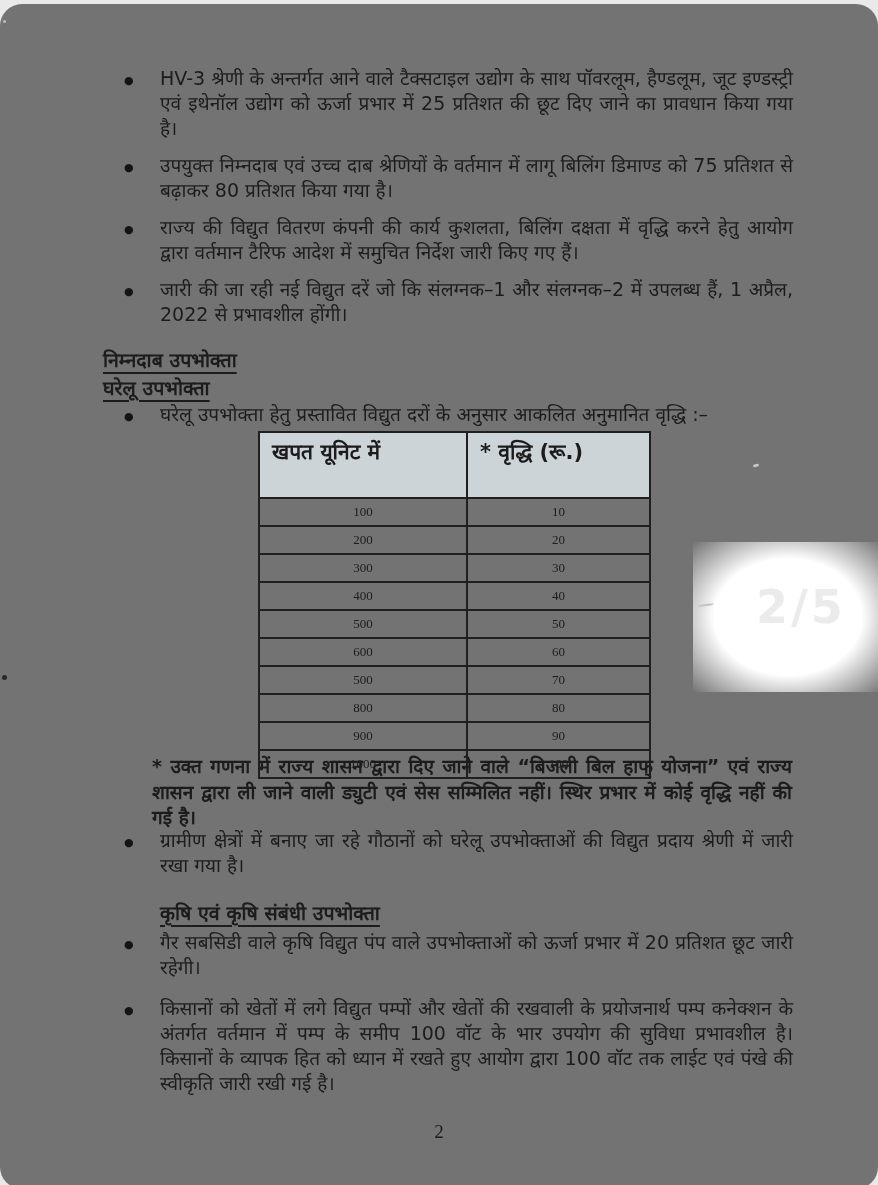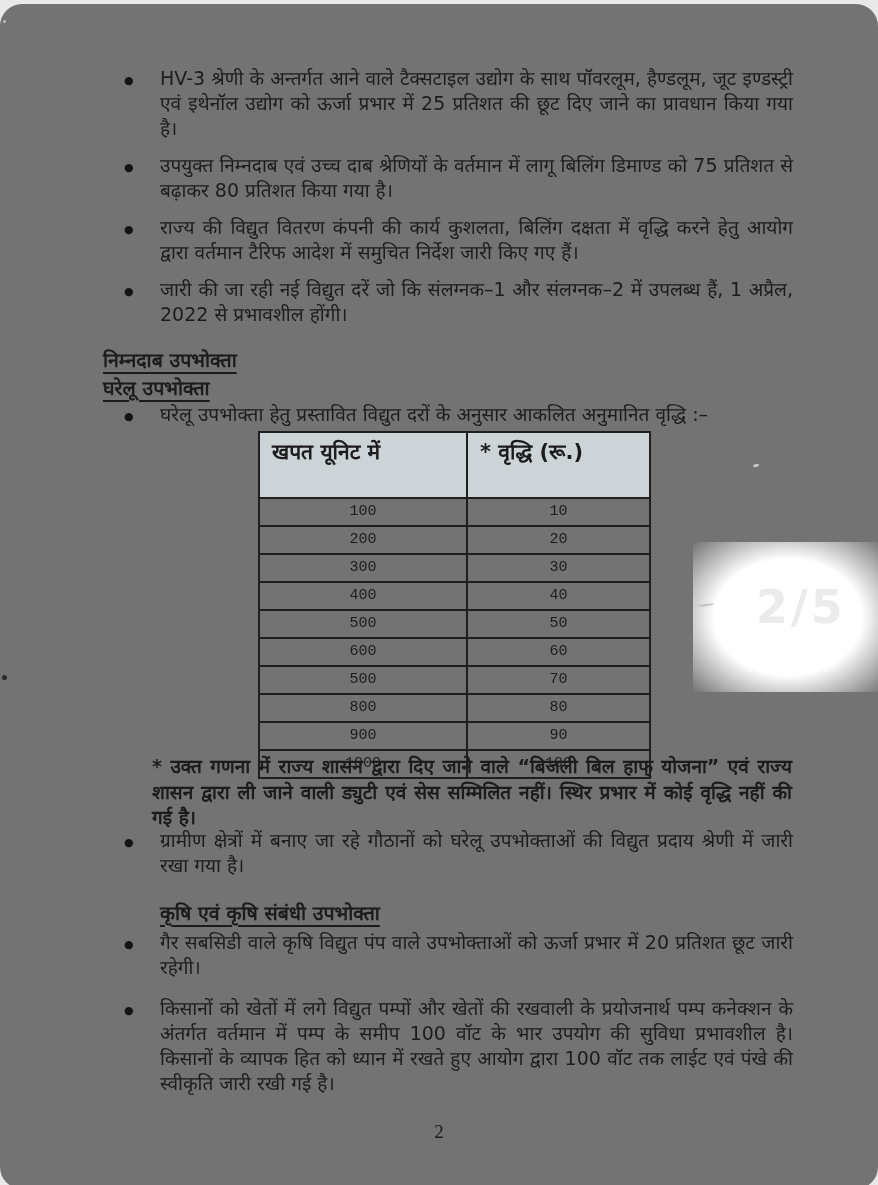--- a/index.html
+++ b/index.html
@@ -73,22 +73,22 @@
     padding:6px 4px 0 12px;
     font-size:21px;
     font-weight:bold;
     line-height:26px;
   }
   .tariff-table th.col-increase { width:165px; }
   .tariff-table td {
     height:24px;
     text-align:center;
     vertical-align:middle;
-    font-family:Liberation Mono, monospace;
-    font-size:15px;
+    font-family:Liberation Serif, serif;
+    font-size:13px;
     line-height:20px;
     padding:1px 0;
   }
 
   
   .page-number {
     position:absolute; left:0; top:1117px; width:100%;
     text-align:center;
     font-family:"Liberation Serif","DejaVu Serif",serif;
     font-size:19px;

